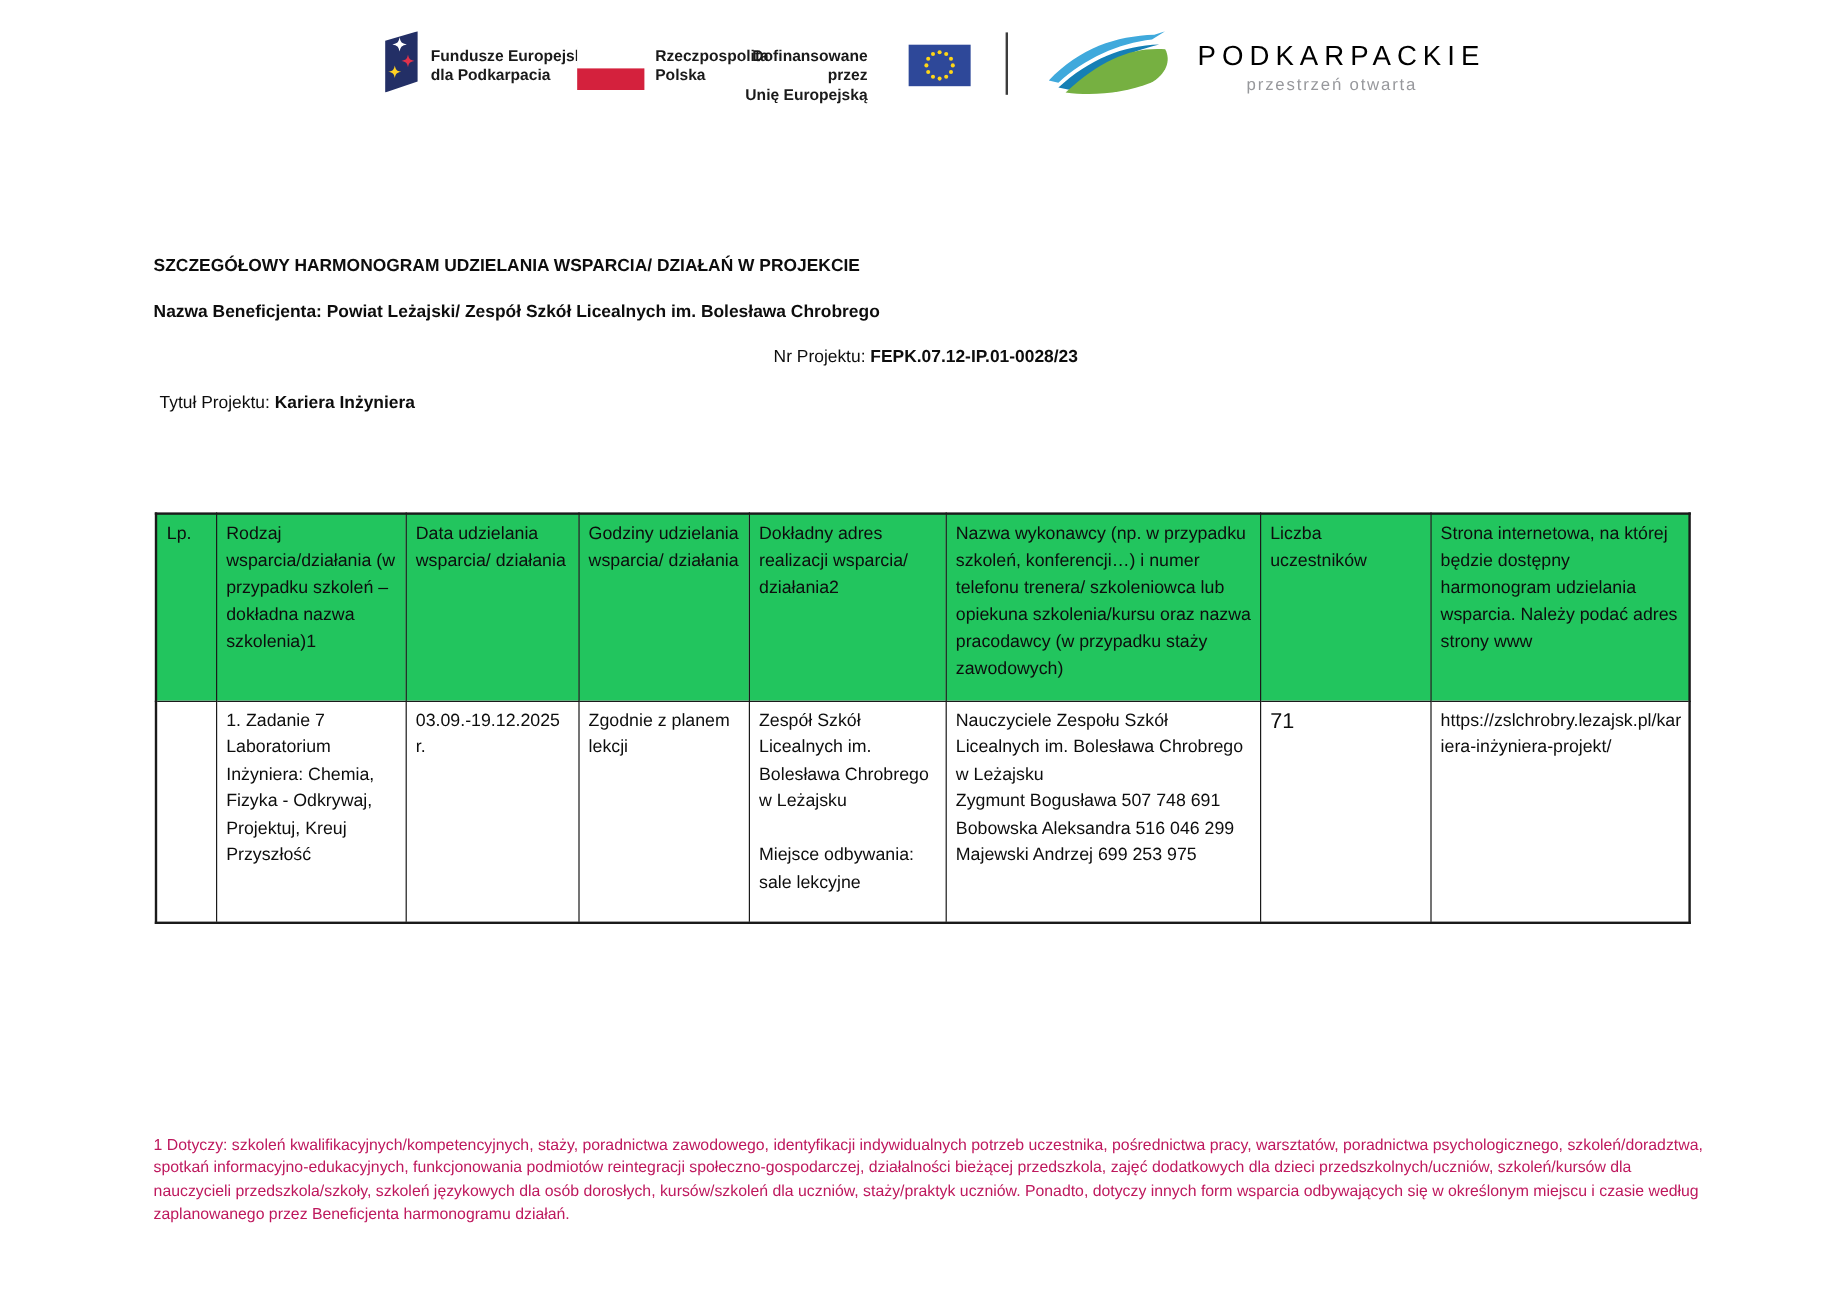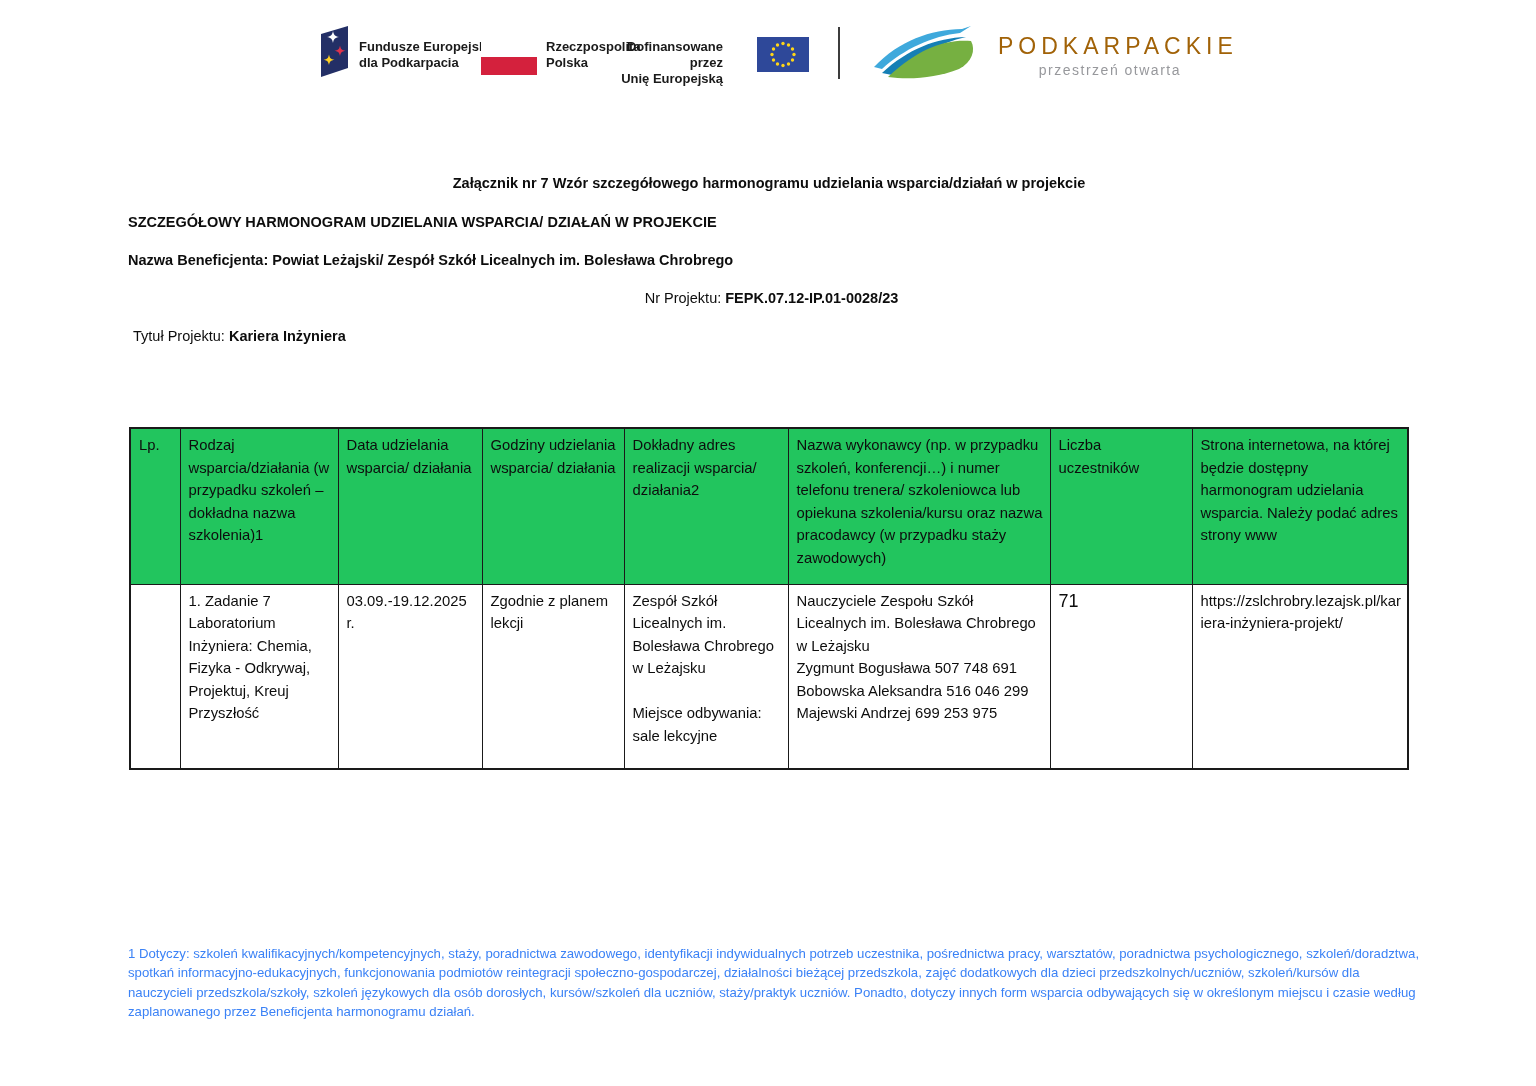--- a/index.html
+++ b/index.html
@@ -19,21 +19,21 @@
   .fe-text { position:absolute; left:359px; top:39px; font-size:13px; font-weight:bold; line-height:16px; color:#1a1a1a; }
   .pl-flag { position:absolute; left:481px; top:39px; width:56px; height:36px; box-shadow:0 0 0 1px #e2e2e2 inset; }
   .pl-flag .white { height:18px; background:#ffffff; }
   .pl-flag .red { height:18px; background:#d4213d; }
   .rp-text { position:absolute; left:546px; top:39px; font-size:13px; font-weight:bold; line-height:16px; color:#1a1a1a; }
   .ue-text { position:absolute; left:598px; top:39px; width:125px; text-align:right; font-size:13px; font-weight:bold; line-height:16px; color:#1a1a1a; }
   .eu-flag { position:absolute; left:757px; top:37px; }
   .logo-divider { position:absolute; left:838px; top:27px; width:2px; height:52px; background:#3c3c3c; }
   .pk-swoosh { position:absolute; left:872px; top:26px; }
   .pk-text { position:absolute; left:998px; top:33px; width:185px; }
-  .pk-title { font-size:23px; letter-spacing:5px; color:#a16207; white-space:nowrap; }
+  .pk-title { font-size:23px; letter-spacing:5px; color:#000000; white-space:nowrap; }
   .pk-subtitle { margin-top:2px; text-align:right; font-size:14px; letter-spacing:1.5px; color:#97989c; padding-right:2px; }
 
   
   .doc-line { position:absolute; left:128px; width:1282px; font-size:14.5px; line-height:18px; color:#0d0d0d; }
   .attachment-title { top:174px; text-align:center; font-weight:bold; }
   .main-title { top:213px; font-weight:bold; }
   .beneficiary-line { top:251px; font-weight:bold; }
   .projectno-line { top:289px; padding-left:5px;text-align:center; }
   .projecttitle-line { top:327px; padding-left:5px; }
   .period-line { top:364px; }
@@ -52,21 +52,21 @@
     vertical-align:top;
     padding:5px 6px 5px 8px;
   }
   table.schedule tr.hdr td { background:#22c55e; height:156px; }
   table.schedule tr.datarow td { background:#ffffff; height:185px; }
   td.pre { white-space:pre-line; }
   td.url { word-break:break-all; }
   td.participants { font-size:18px; }
 
   
-  .footnotes { position:absolute; left:128px; top:944px; width:1292px; font-size:13.2px; line-height:19.4px; color:#3b82f6; }
+  .footnotes { position:absolute; left:128px; top:944px; width:1292px; font-size:13.2px; line-height:19.4px; color:#be185d; }
   .footnotes .note2 { padding-left:4px; }
 </style>
 </head>
 <body>
 
 <div class="page">
 
   <div class="logo-strip">
 
     <svg class="fe-emblem" width="29" height="51" viewBox="0 0 29 51">
@@ -117,21 +117,20 @@
       <path d="M2,41 C28,14 58,4 90,3 L99,0 L88,7 C60,10 32,23 10,43 Z" fill="#3fa9dc"></path>
       <path d="M10,47 C36,23 64,12 94,11 C68,17 40,31 20,49 Z" fill="#157fb5"></path>
       <path d="M16,51 C46,23 72,13 99,15 C104,24 100,36 87,43 C64,52 38,54 16,51 Z" fill="#76b041"></path>
     </svg>
     <div class="pk-text">
       <div class="pk-title">PODKARPACKIE</div>
       <div class="pk-subtitle">przestrzeń otwarta</div>
     </div>
   </div>
 
-  <div class="doc-line attachment-title">Załącznik nr 7 Wzór szczegółowego harmonogramu udzielania wsparcia/działań w projekcie</div>
   <div class="doc-line beneficiary-line">
     <span>Nazwa Beneficjenta:</span>
     <span class="b">Powiat Leżajski/ Zespół Szkół Licealnych im. Bolesława Chrobrego</span>
   </div>
 
   <div class="doc-line main-title">SZCZEGÓŁOWY HARMONOGRAM UDZIELANIA WSPARCIA/ DZIAŁAŃ W PROJEKCIE</div>
 
   <div class="doc-line projectno-line">
     <span>Nr Projektu:</span>
     <span class="b">FEPK.07.12-IP.01-0028/23</span>

